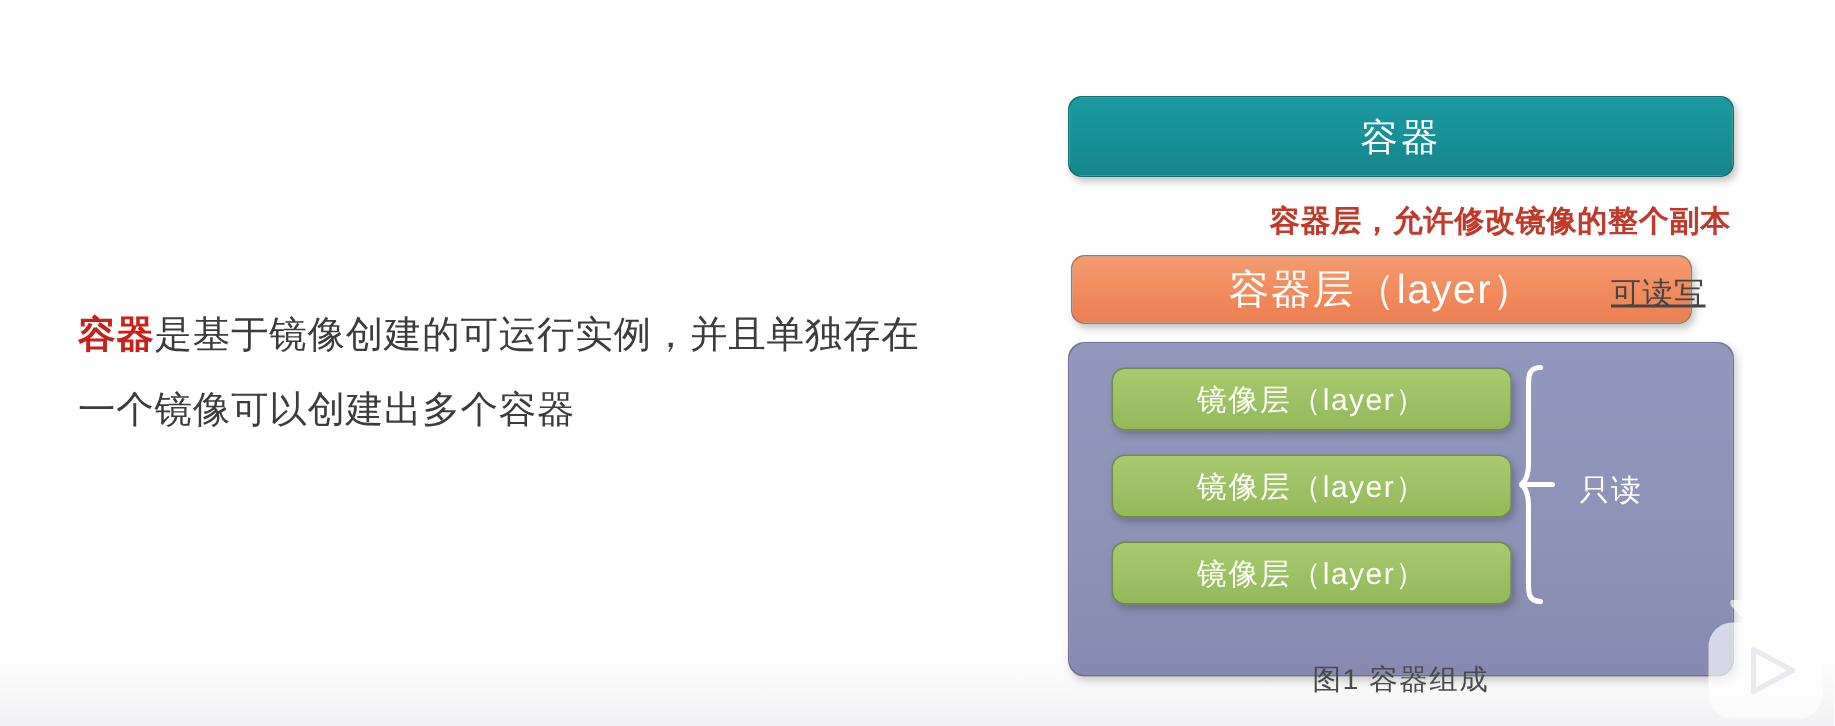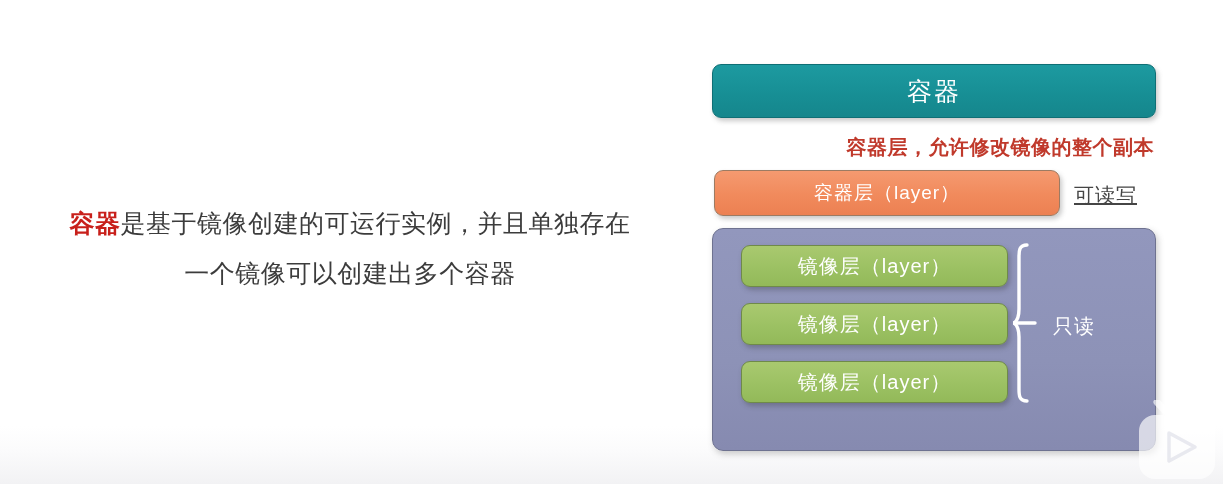--- a/index.html
+++ b/index.html
@@ -23,24 +23,23 @@
                 #ffffff 0%,
                 #ffffff 88%,
                 #fbfbfc 93%,
                 #f2f2f4 100%);
     overflow: hidden;
   }
 
   
   .left-text {
     position: absolute;
-    left: 40px;
+    left: 52px;
     top: 198px;
     width: 620px;
-    text-align: center;
     color: #3c3c3c;
     font-size: 25px;
     line-height: 50px;
     letter-spacing: 0.5px;
     white-space: nowrap;
   }
   .left-text .line { display: block; }
   .hl-red {
     color: #c8201b;
     font-weight: 700;
@@ -89,26 +88,26 @@
     font-size: 20px;
     font-weight: 700;
     letter-spacing: 0.5px;
     white-space: nowrap;
   }
 
   
   .layer-rw {
     left: 14px;
     top: 120px;
-    width: 346px;
+    width: 414px;
     height: 46px;
     background: linear-gradient(to bottom, #f59a70 0%, #f18a5c 55%, #ec8052 100%);
     border: 1px solid #9c7b63;
     box-shadow: 2px 3px 5px rgba(90,90,90,0.33);
-    font-size: 19px;
+    font-size: 27px;
     letter-spacing: 1px;
   }
 
   .side-label {
     position: absolute;
     color: #454545;
     font-size: 20px;
     letter-spacing: 1px;
     white-space: nowrap;
     text-decoration: underline;
@@ -238,20 +237,21 @@
                    C4 82 6 86 6 94
                    L6 146
                    C6 152 6 158 14 158" stroke="#ffffff" stroke-width="3.4" stroke-linecap="round" stroke-linejoin="round" fill="none"></path>
           <path d="M1 80 L22 80" stroke="#ffffff" stroke-width="3.4" stroke-linecap="round"></path>
         </svg>
       </div>
 
       <div class="label-ro">只读</div>
     </div>
 
+    <div class="caption">图1 容器组成</div>
   </div>
 
   <div id="watermark">
     <svg width="86" height="82" viewBox="0 0 86 82" xmlns="http://www.w3.org/2000/svg">
       <g fill="#ffffff" fill-opacity="0.92">
         <path d="M24 2 L38 17" stroke="#ffffff" stroke-opacity="0.9" stroke-width="7" stroke-linecap="round" fill="none"></path>
         <path d="M64 2 L50 17" stroke="#ffffff" stroke-opacity="0.9" stroke-width="7" stroke-linecap="round" fill="none"></path>
         <rect x="6" y="15" width="76" height="64" rx="16" ry="16"></rect>
       </g>
       <path d="M36 33 L62 47 L36 61 Z" fill="none" stroke="#dcdde6" stroke-opacity="0.85" stroke-width="3.5" stroke-linejoin="round"></path>

